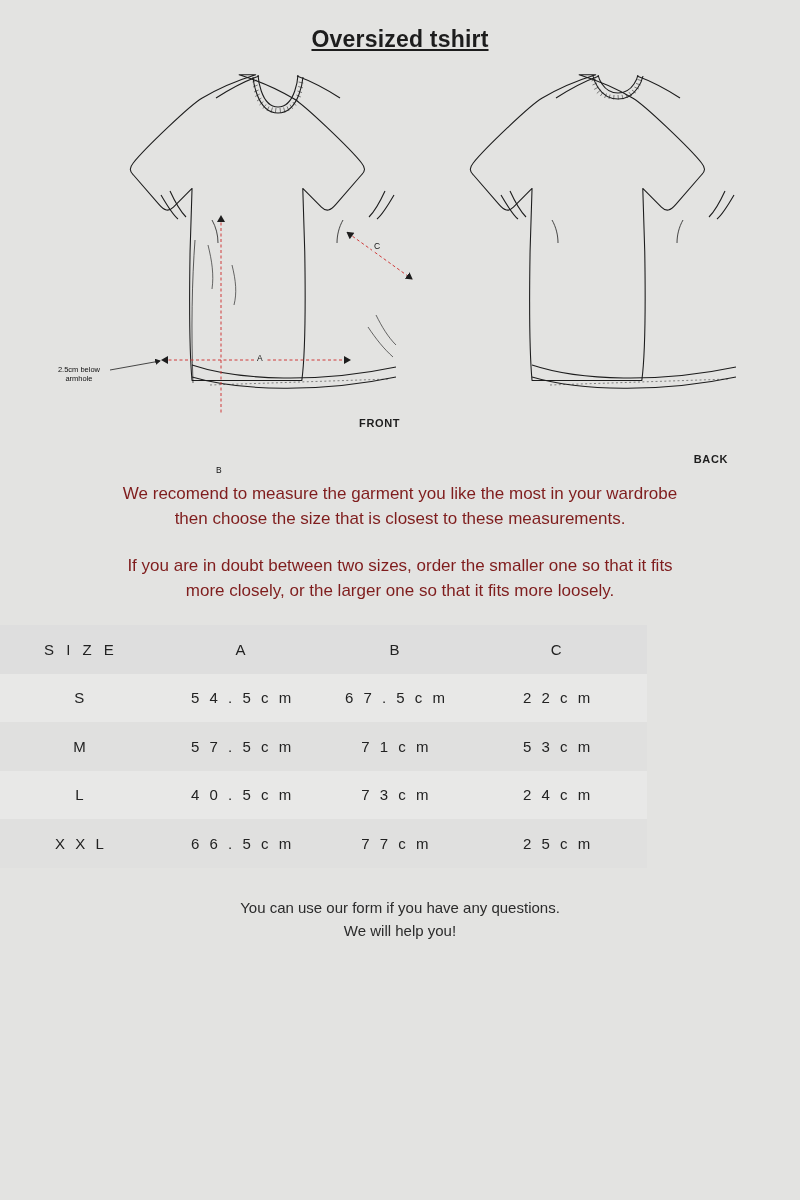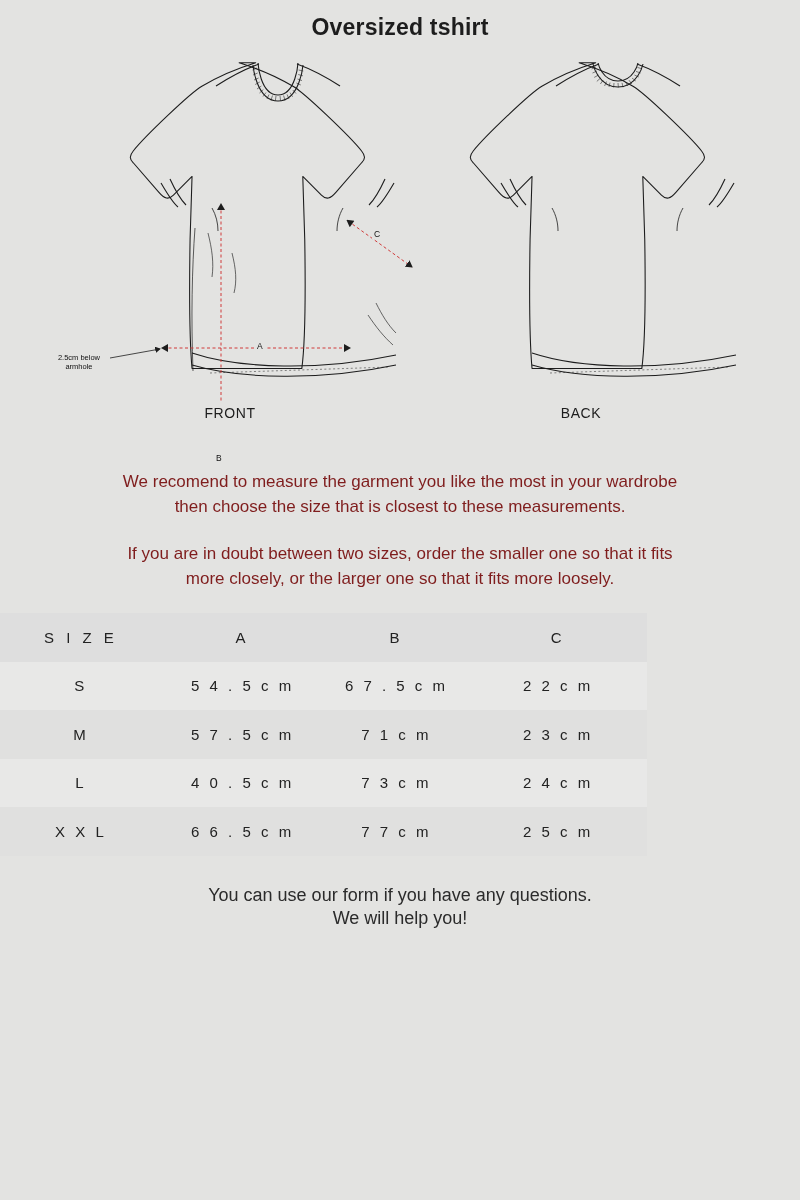--- a/index.html
+++ b/index.html
@@ -18,49 +18,50 @@
   .page {
     width: 800px;
     height: 1200px;
     position: relative;
   }
   .title {
     text-align: center;
     font-size: 23px;
     font-weight: bold;
     color: #1d1d1d;
-    padding-top: 14px;
+    padding-top: 26px;
     letter-spacing: 0.2px;
+    text-decoration: underline;
   }
 
   
   .illustration {
     position: relative;
     width: 800px;
     height: 400px;
     margin-top: 12px;
   }
   .shirt-wrap {
     position: absolute;
     top: 0;
   }
   .shirt-wrap.front { left: 60px; }
   .shirt-wrap.back  { left: 400px; }
   .caption {
     position: absolute;
     top: 352px;
     width: 340px;
-    text-align: center;
-    font-size: 14px;
-    font-weight: normal;
+    text-align: right;
+    font-size: 11px;
+    font-weight: bold;
     letter-spacing: 0.6px;
     color: #1d1d1d;
   }
   .caption.front { left: 60px; }
-  .caption.back  { left: 411px; }
+  .caption.back  { left: 388px; margin-top: 36px; }
 
   .annot {
     position: absolute;
     font-size: 8px;
     line-height: 1.2;
     color: #111;
     text-align: center;
   }
   .annot-left {
     left: 44px;
@@ -112,21 +113,21 @@
   .col-size { width: 200px; }
   .col-a { width: 200px; }
   .col-b { width: 180px; }
   .col-c { width: 220px; }
   .size-table thead th { letter-spacing: 4px; }
 
   
   .footer {
     margin-top: 28px;
     text-align: center;
-    font-size: 18px;
+    font-size: 15px;
     line-height: 23px;
     color: #2b2b2b;
   }
 </style>
 </head>
 <body>
 
 <div class="page">
 
   <div class="title">Oversized tshirt</div>
@@ -292,21 +293,21 @@
       <tr>
         <td>S</td>
         <td>5 4 . 5   c m</td>
         <td>6 7 . 5   c m</td>
         <td>2 2   c m</td>
       </tr>
       <tr>
         <td>M</td>
         <td>5 7 . 5   c m</td>
         <td>7 1   c m</td>
-        <td>2 3   c m</td>
+        <td>5 3   c m</td>
       </tr>
       <tr>
         <td>L</td>
         <td>4 0 . 5   c m</td>
         <td>7 3   c m</td>
         <td>2 4   c m</td>
       </tr>
       <tr>
         <td>X X L</td>
         <td>6 6 . 5   c m</td>

